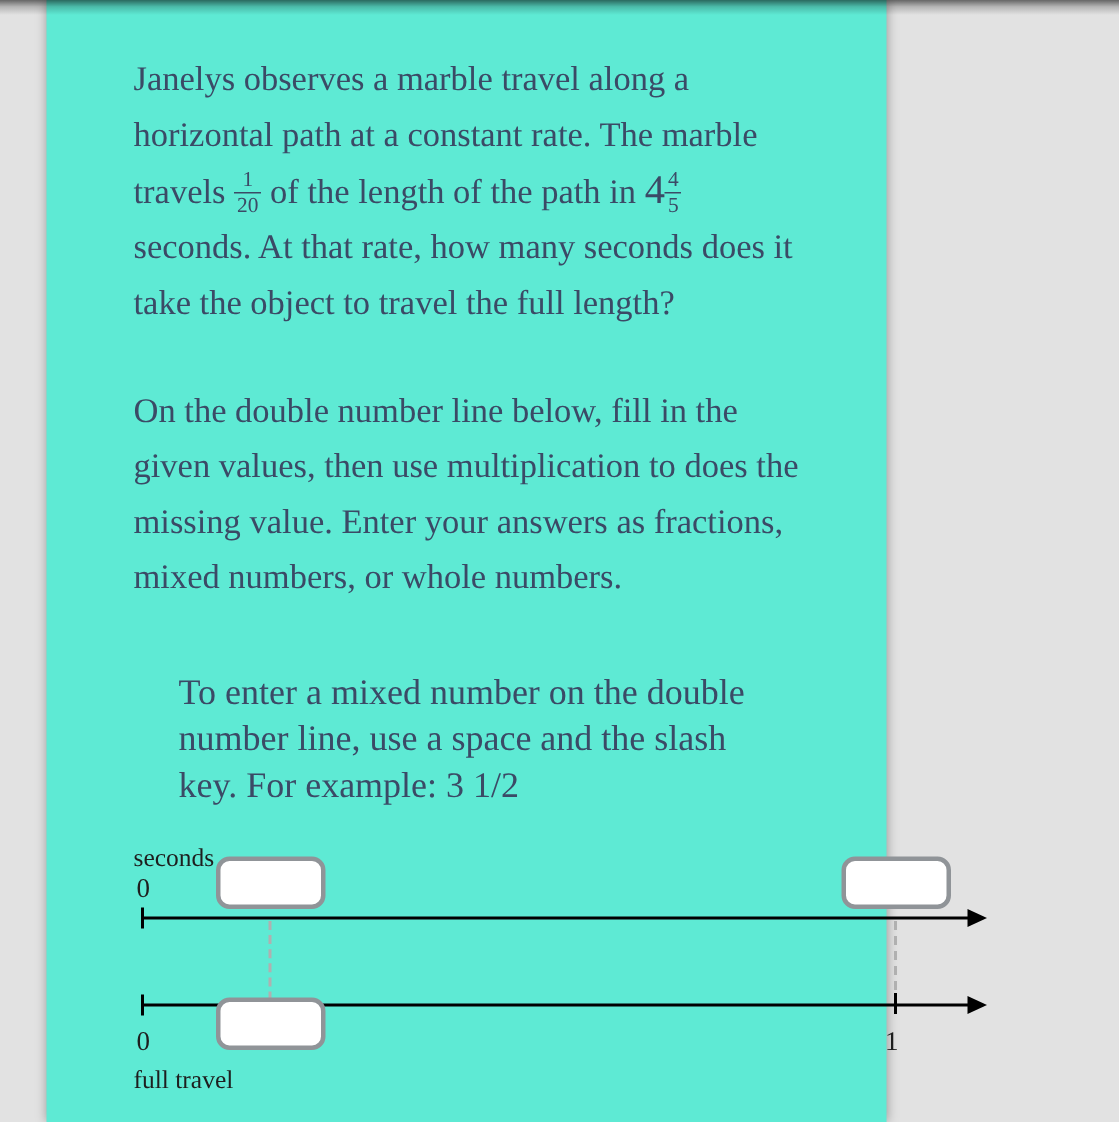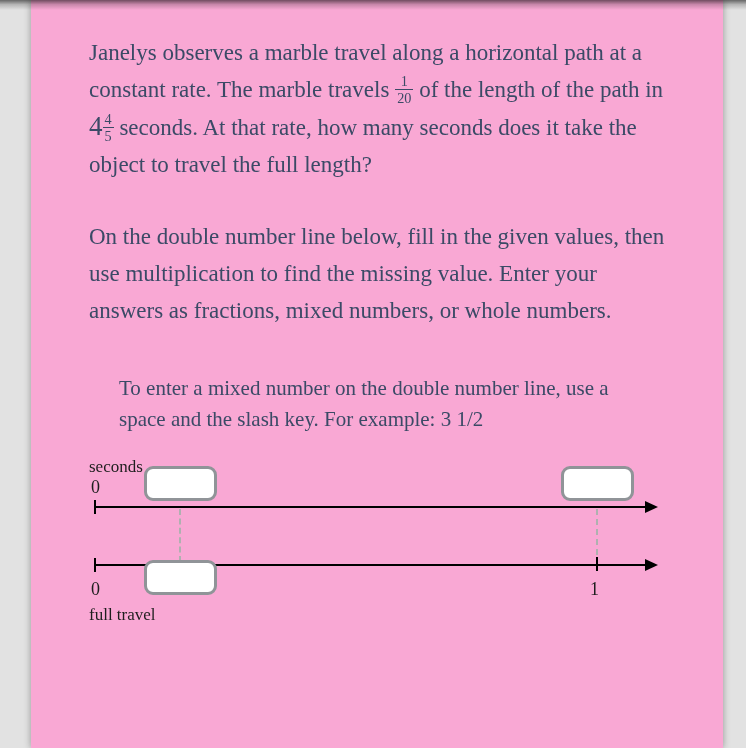--- a/index.html
+++ b/index.html
@@ -10,37 +10,37 @@
     font-family:"Liberation Serif","DejaVu Serif",serif;
     position:relative;
     overflow:hidden;
   }
   .top-shadow {
     position:absolute; left:0; top:0; width:746px; height:10px;
     background:linear-gradient(to bottom, rgba(0,0,0,0.55) 0%, rgba(0,0,0,0.20) 45%, rgba(0,0,0,0) 100%);
     z-index:20;
   }
   .page {
-    position:absolute; left:31px; top:0; width:692px; height:748px;
-    background:#f9a8d4;
+    position:absolute; left:31px; top:0; width:560px; height:748px;
+    background:#5eead4;
     box-shadow:0 0 7px rgba(0,0,0,0.35);
   }
   .content {
     padding:34px 56px 0 58px;
     color:#3b4a66;
   }
   p.main {
     font-size:23px;
     line-height:37px;
     margin:0;
   }
   p.main + p.main { margin-top:35px; }
   .note {
     margin:44px 18px 0 30px;
-    font-size:21px;
+    font-size:24px;
     line-height:31px;
   }
   
   .frac {
     display:inline-block;
     vertical-align:-0.45em;
     text-align:center;
     font-size:0.62em;
     line-height:1.15;
   }
@@ -81,21 +81,21 @@
   }
 </style>
 </head>
 <body>
 
 <div class="page">
   <div class="content">
 
     <p class="main"><span>Janelys observes a marble travel along a horizontal path at a constant rate. The marble travels </span><span class="frac"><span class="num">1</span><span class="den">20</span></span><span> of the length of the path in </span><span class="mixed-whole">4</span><span class="frac"><span class="num">4</span><span class="den">5</span></span><span> seconds. At that rate, how many seconds does it take the object to travel the full length?</span></p>
 
-    <p class="main">On the double number line below, fill in the given values, then use multiplication to find the missing value. Enter your answers as fractions, mixed numbers, or whole numbers.</p>
+    <p class="main">On the double number line below, fill in the given values, then use multiplication to does the missing value. Enter your answers as fractions, mixed numbers, or whole numbers.</p>
 
     <div class="note">To enter a mixed number on the double number line, use a space and the slash key. For example: 3 1/2</div>
 
     <div class="diagram">
 
       <span class="lbl" style="left:0; top:0;">seconds</span>
 
       <span class="lbl" style="left:2px; top:20px; font-size:18px;">0</span>
 
       <input type="text" class="answer-box" style="left: 55px; top: 9px;" value="">

